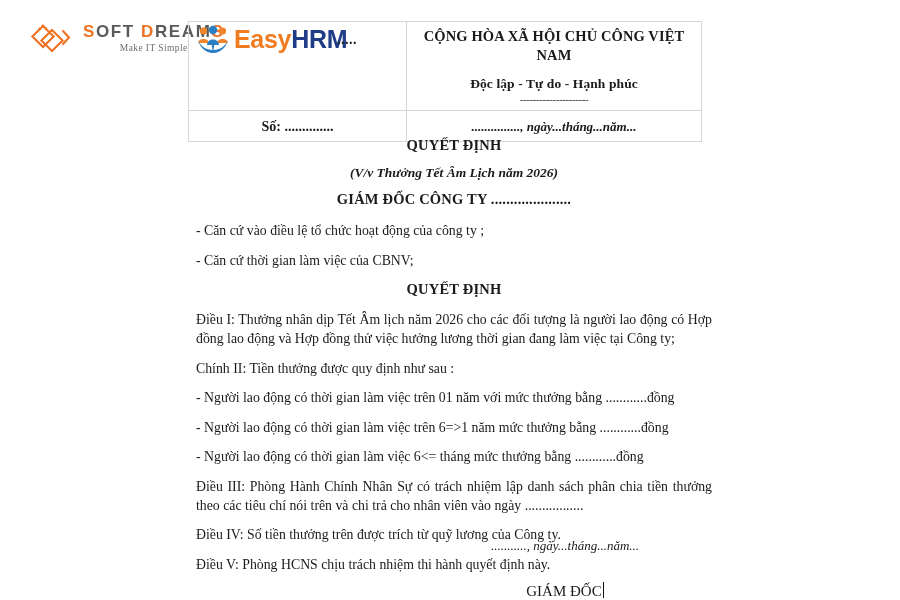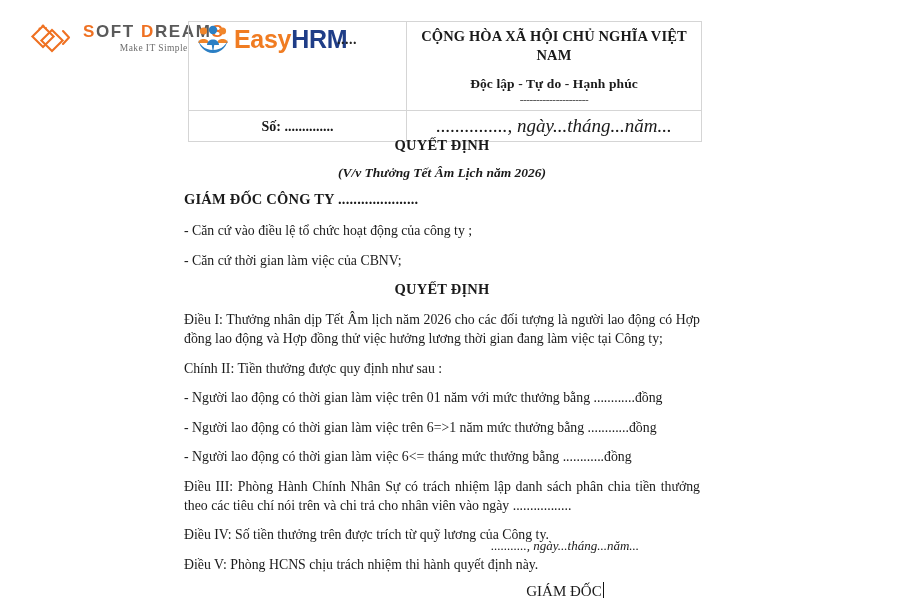--- a/index.html
+++ b/index.html
@@ -144,48 +144,48 @@
     font-size: 11px;
     color: #333;
     margin-top: 1px;
     letter-spacing: -0.4px;
   }
   .so-text {
     font-size: 14px;
     font-weight: bold;
   }
   .date-text {
-    font-size: 19px;
-    font-weight: normal;
+    font-size: 13px;
+    font-weight: bold;
     font-style: italic;
   }
 
   
   .doc-body {
     position: absolute;
-    left: 184px;
+    left: 196px;
     top: 137px;
     width: 516px;
   }
   .center-title {
     text-align: center;
     font-weight: bold;
     font-size: 14.5px;
     letter-spacing: 0.2px;
     margin: 0 0 11px 0;
   }
   .center-sub {
     text-align: center;
     font-weight: bold;
     font-size: 13.5px;
     margin: 0 0 10px 0;
     font-style: italic;
   }
   .center-role {
-    text-align: left;
+    text-align: center;
     font-weight: bold;
     font-size: 14.5px;
     margin: 0 0 14px 0;
     letter-spacing: 0.2px;
   }
   .para {
     font-size: 13.8px;
     line-height: 1.35;
     margin: 0 0 11px 0;
     text-align: left;
@@ -272,21 +272,21 @@
 
 </div>
 
 <table class="header-table">
   <tbody>
       <tr>
     <td class="cell-org">
       <span class="org-dots">.....</span>
     </td>
     <td class="cell-nation">
-      <div class="nation-title">CỘNG HÒA XÃ HỘI CHỦ NGHĨA VIỆT NAM</div>
+      <div class="nation-title">CỘNG HÒA XÃ HỘI CHỦ CÔNG VIỆT NAM</div>
       <div class="nation-motto">Độc lập - Tự do - Hạnh phúc</div>
       <div class="nation-rule">---------------------</div>
     </td>
   </tr>
   <tr>
     <td class="cell-so">
       <span class="so-text">Số: ..............</span>
     </td>
     <td class="cell-date">
       <span class="date-text">..............., ngày...tháng...năm...</span>

